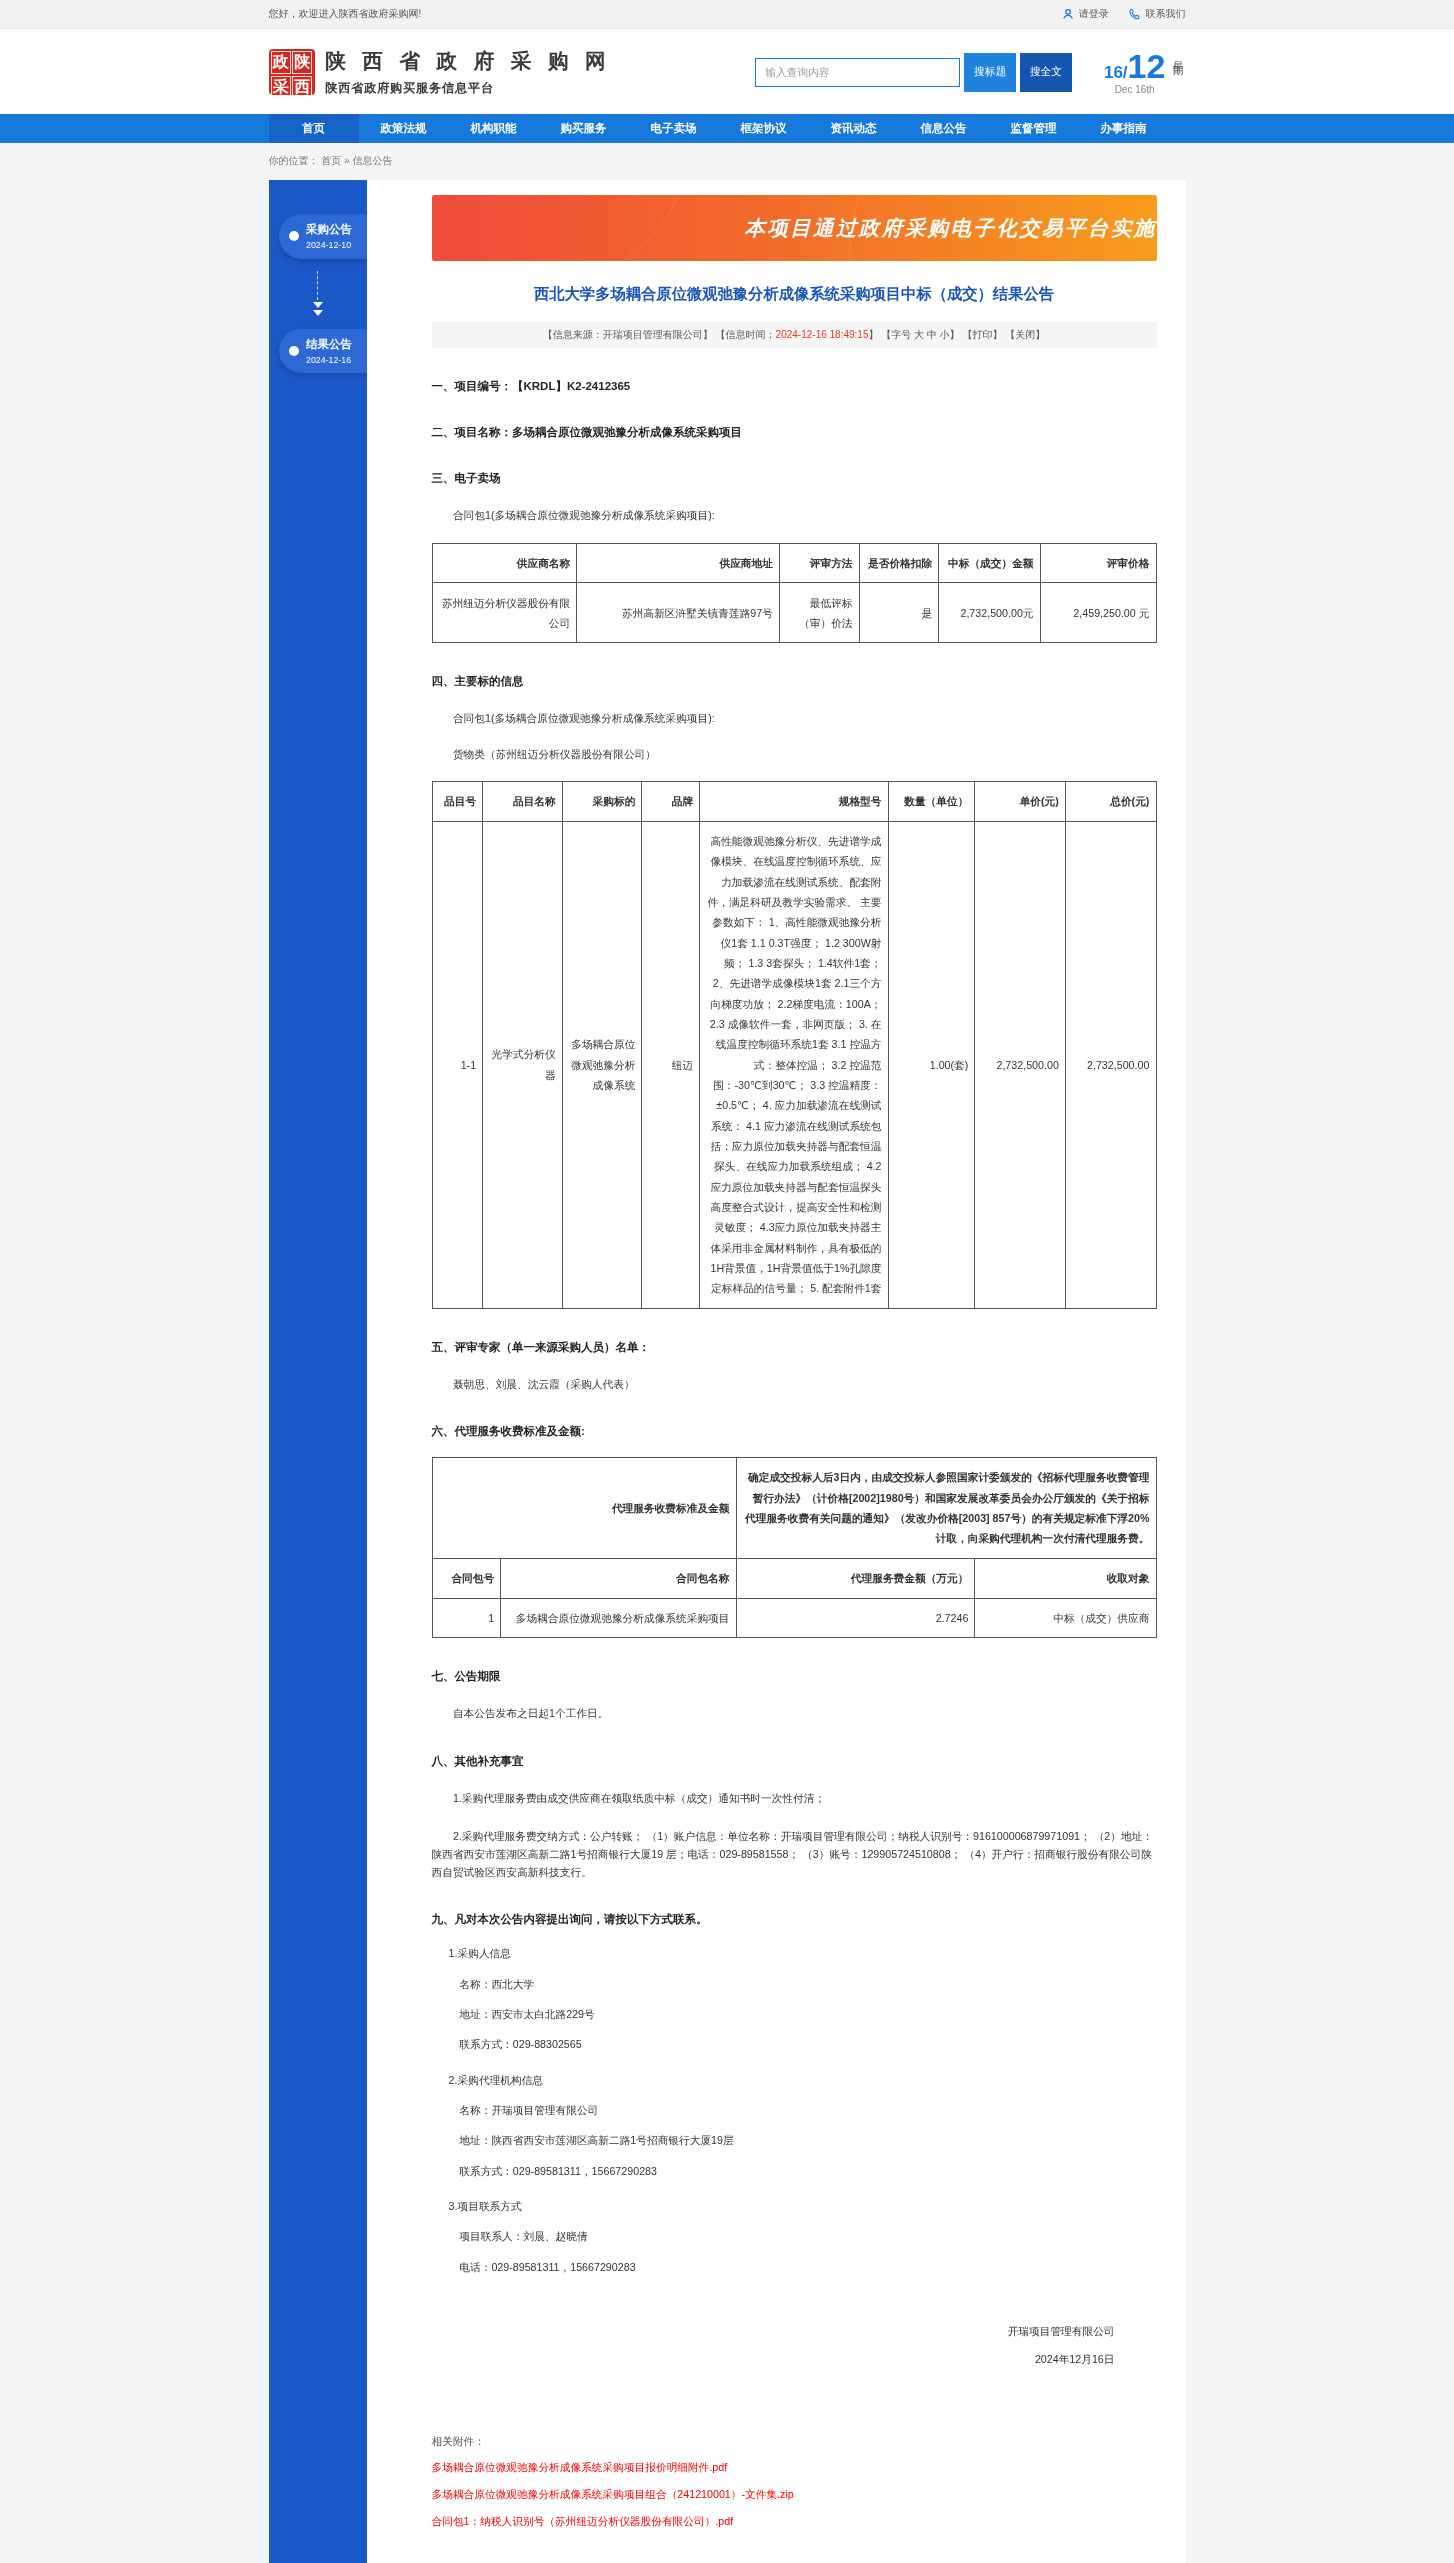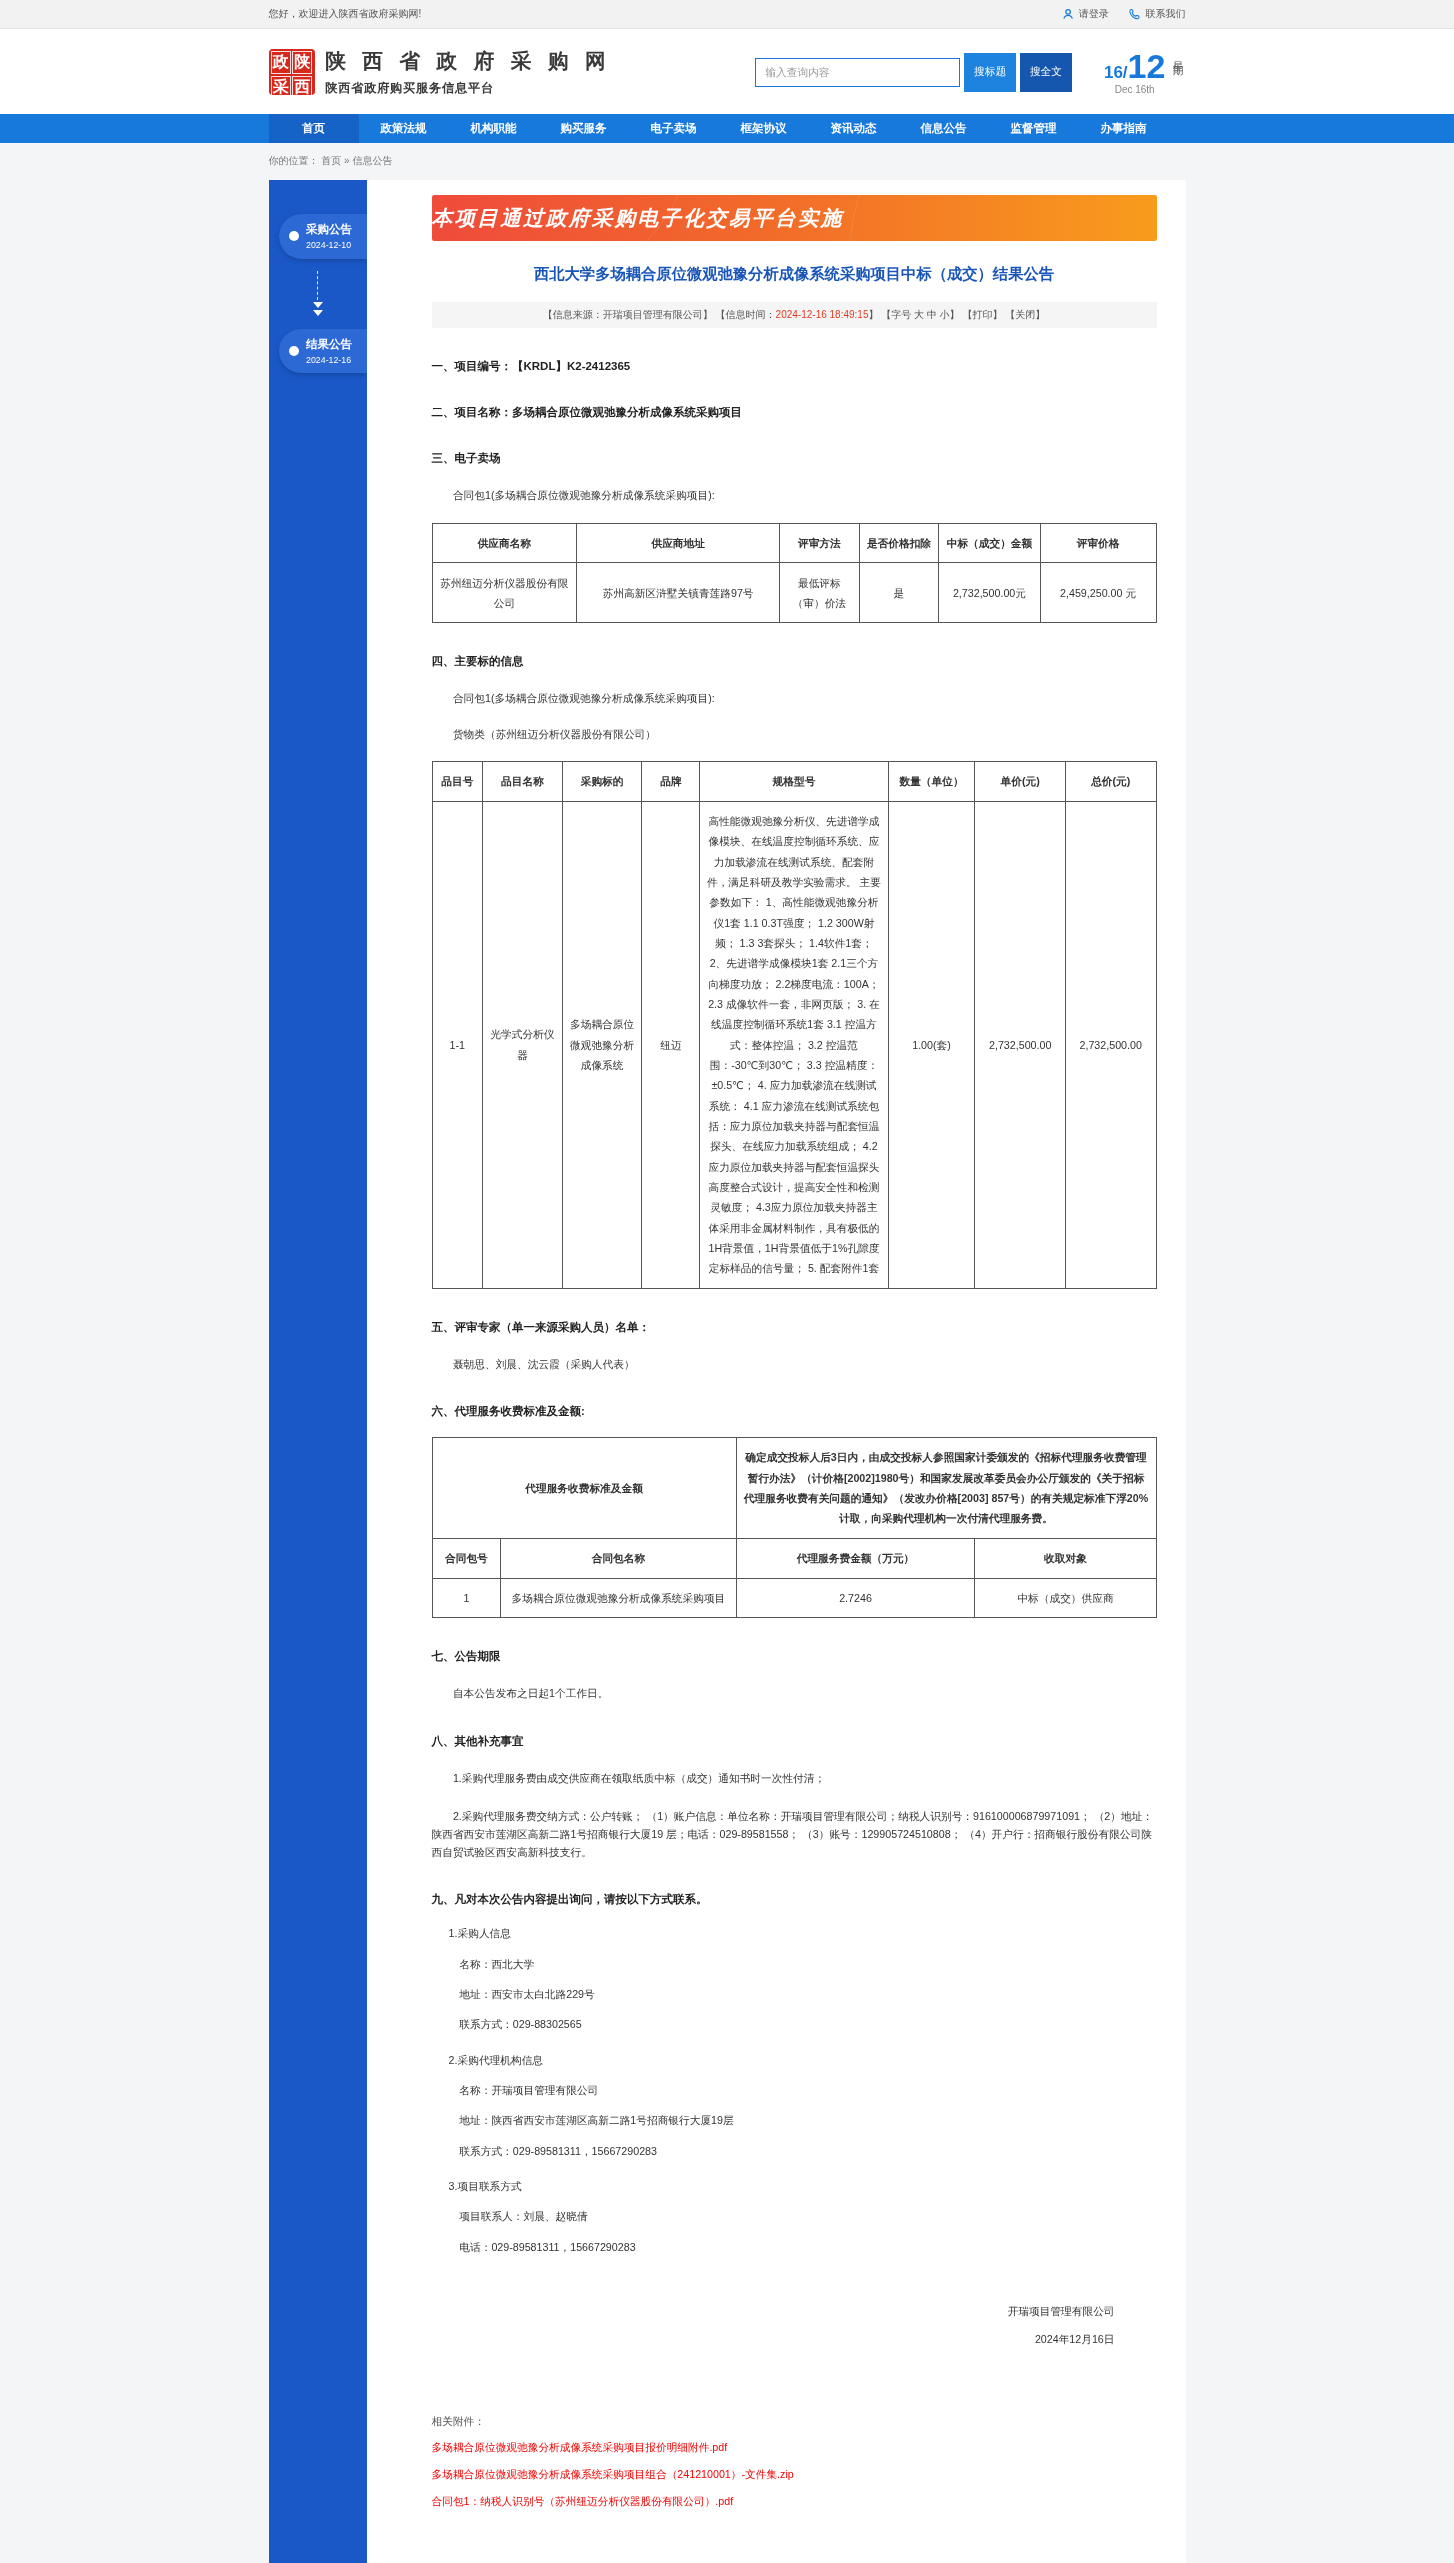--- a/index.html
+++ b/index.html
@@ -74,44 +74,44 @@
   .pill-title { color:#fff; font-weight:bold; font-size:11.5px; white-space:nowrap; }
   .pill-date { color:#fff; font-size:8.8px; margin-top:3.1px; }
   .flow-arrow { display:flex; flex-direction:column; align-items:center; margin:12.2px 0; }
   .dash-line { width:0; height:29px; border-left:1.5px dashed rgba(255,255,255,.85); }
   .tri { width:0; height:0; border-left:5.4px solid transparent; border-right:5.4px solid transparent;
          border-top:6.1px solid #fff; margin-top:2.3px; }
 
   .content-panel { flex:1; background:#fff; padding:15.3px 29px 61px 65px; }
 
   .banner {
-    position:relative; overflow:hidden; height:46px; border-radius:2.3px;
+    position:relative; overflow:hidden; height:66px; border-radius:2.3px;
     background:linear-gradient(90deg,#ef4b3b 0%,#f26a2a 45%,#f89c1c 100%);
-    display:flex; align-items:center; justify-content:flex-start;
+    display:flex; align-items:center; justify-content:flex-end;
   }
   .banner::before, .banner::after {
     content:""; position:absolute; border:1.5px solid rgba(255,255,255,.10); border-radius:50%;
   }
   .banner::before { width:321px; height:321px; left:-61px; top:-229px; }
   .banner::after  { width:398px; height:398px; right:-92px; top:-138px; }
   .banner-text { color:#fff; font-size:20.6px; font-weight:bold; font-style:italic; letter-spacing:2.3px; z-index:1; }
 
   .article-title { text-align:center; color:#1a56b8; font-size:15.3px; font-weight:bold; margin:23px 0 17px; }
 
   .meta-bar { background:#f5f5f5; text-align:center; padding:6.1px 3.1px; font-size:10px; color:#555; }
   .meta-bar .red { color:#e23b24; }
   .meta-ctrl { cursor:pointer; }
 
   .sec-heading { font-size:11.5px; font-weight:bold; color:#222; margin:31px 0 0; }
   .para { margin:20px 0 0 2em; line-height:1.7; }
   .para-tight { margin:17px 0 0 2em; line-height:1.7; }
 
   table.doc { width:100%; border-collapse:collapse; margin-top:18.3px; font-size:10.7px; color:#333; }
   table.doc th, table.doc td {
-    border:0.8px solid #555; padding:9.2px 6.1px; text-align:center; vertical-align:middle; line-height:1.9;margin-left:12px;
+    border:0.8px solid #555; padding:9.2px 6.1px; text-align:right; vertical-align:middle; line-height:1.9;margin-left:12px;
   }
   table.doc th { font-weight:bold; }
   td.money { text-align:right; padding-right:7.6px; }
   td.spec  { text-align:center; line-height:2.15; padding:10.7px 7.6px; }
   td.fee-text { text-align:left; font-weight:bold; line-height:2; padding:10.7px 12.2px; }
   td.fee-label { font-weight:bold; }
 
   .group-title { margin:17px 0 0 1.6em; line-height:1.7; }
   .group-line  { margin:12.2px 0 0 2.6em; line-height:1.7; }
 

